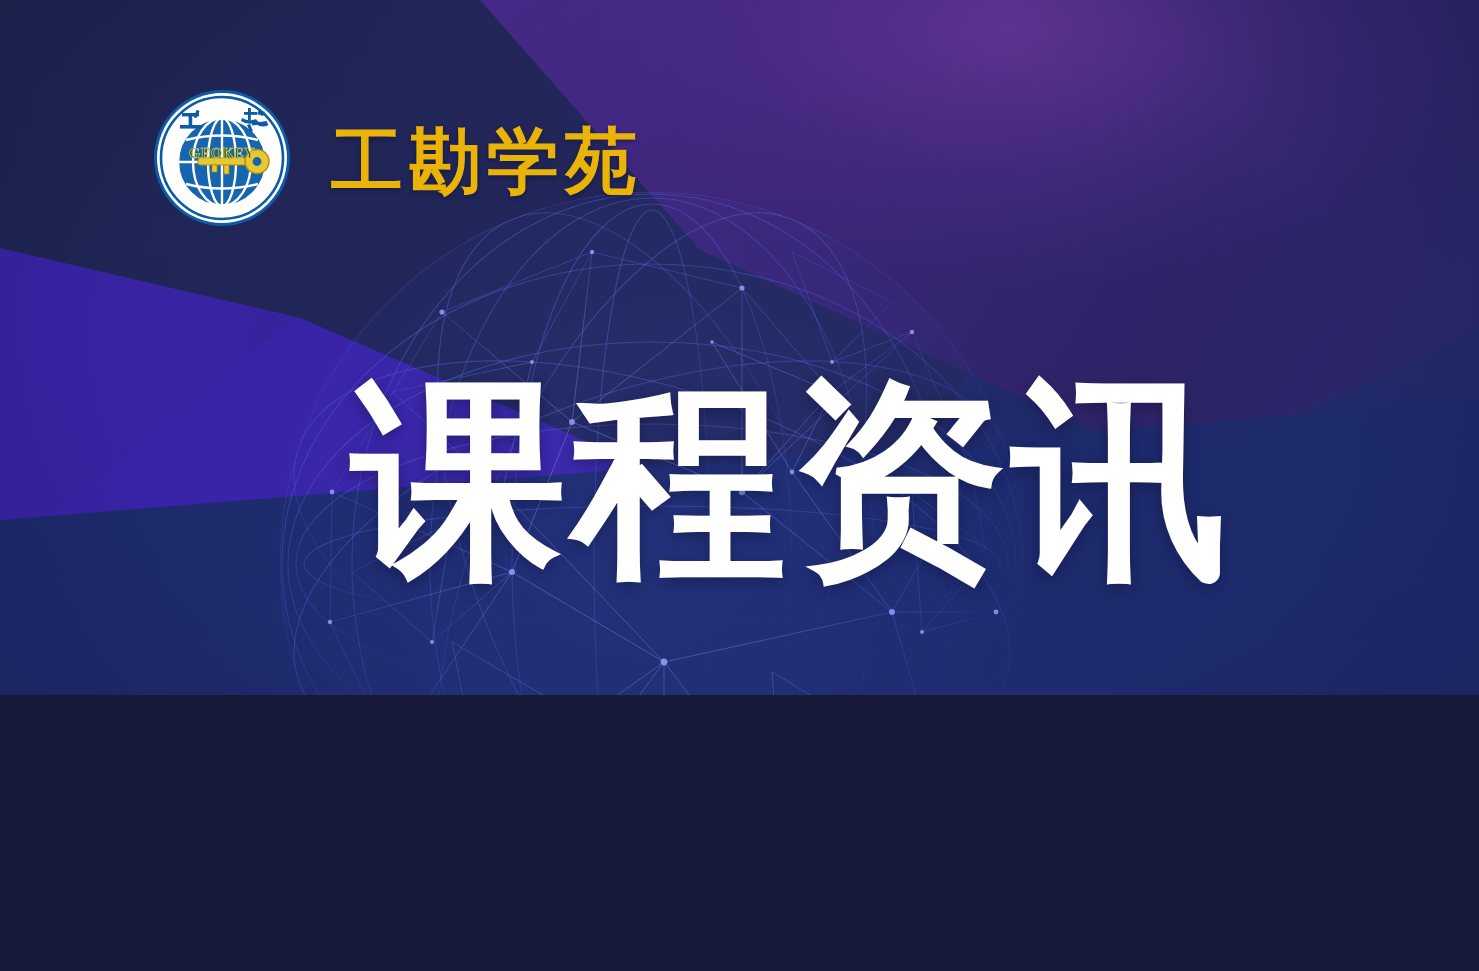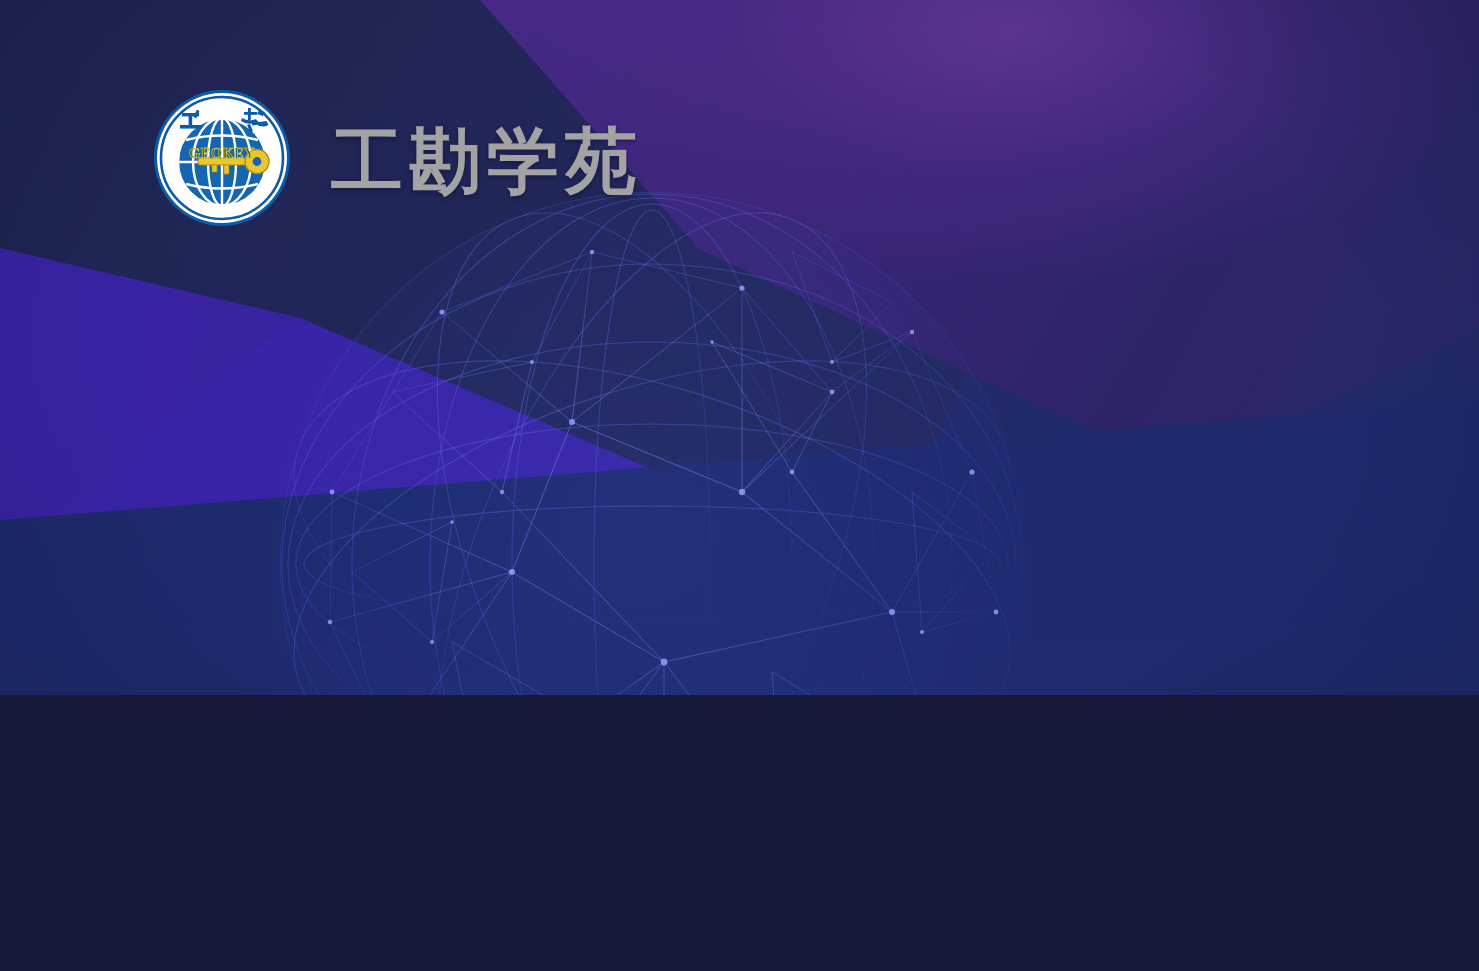--- a/index.html
+++ b/index.html
@@ -95,21 +95,21 @@
   }
   .logo svg { width:100%; height:100%; display:block; }
 
   
   .brand-text {
     position:absolute;
     left:331px; top:119px;
     font-size:72px;
     line-height:84px;
     font-weight:700;
-    color:#a3a3a3;
+    color:#eab308;
     letter-spacing:6px;
     white-space:nowrap;
     font-family:"DejaVu Sans","Liberation Sans",sans-serif;
     text-shadow:0 2px 5px rgba(10,12,45,0.45);
   }
 
   
   .headline {
     position:absolute;
     left:352px; top:368px;
@@ -271,14 +271,15 @@
         <path d="M107,22 l6,2 -2,4 -6,-2 Z"></path>
         <path d="M104,32 q6,5 11,2 l1.5,3 q-7,4 -14,-2 Z"></path>
         <rect x="100" y="34" width="15" height="2.6" transform="rotate(-8 107 35)"></rect>
         <path d="M98,36 l3,7 -3,1 -3,-7 Z"></path>
       </g>
     </svg>
   </div>
 
   <div class="brand-text">工勘学苑</div>
 
+  <div class="headline">课程资讯</div>
 
 </div>
 
 </body></html>

